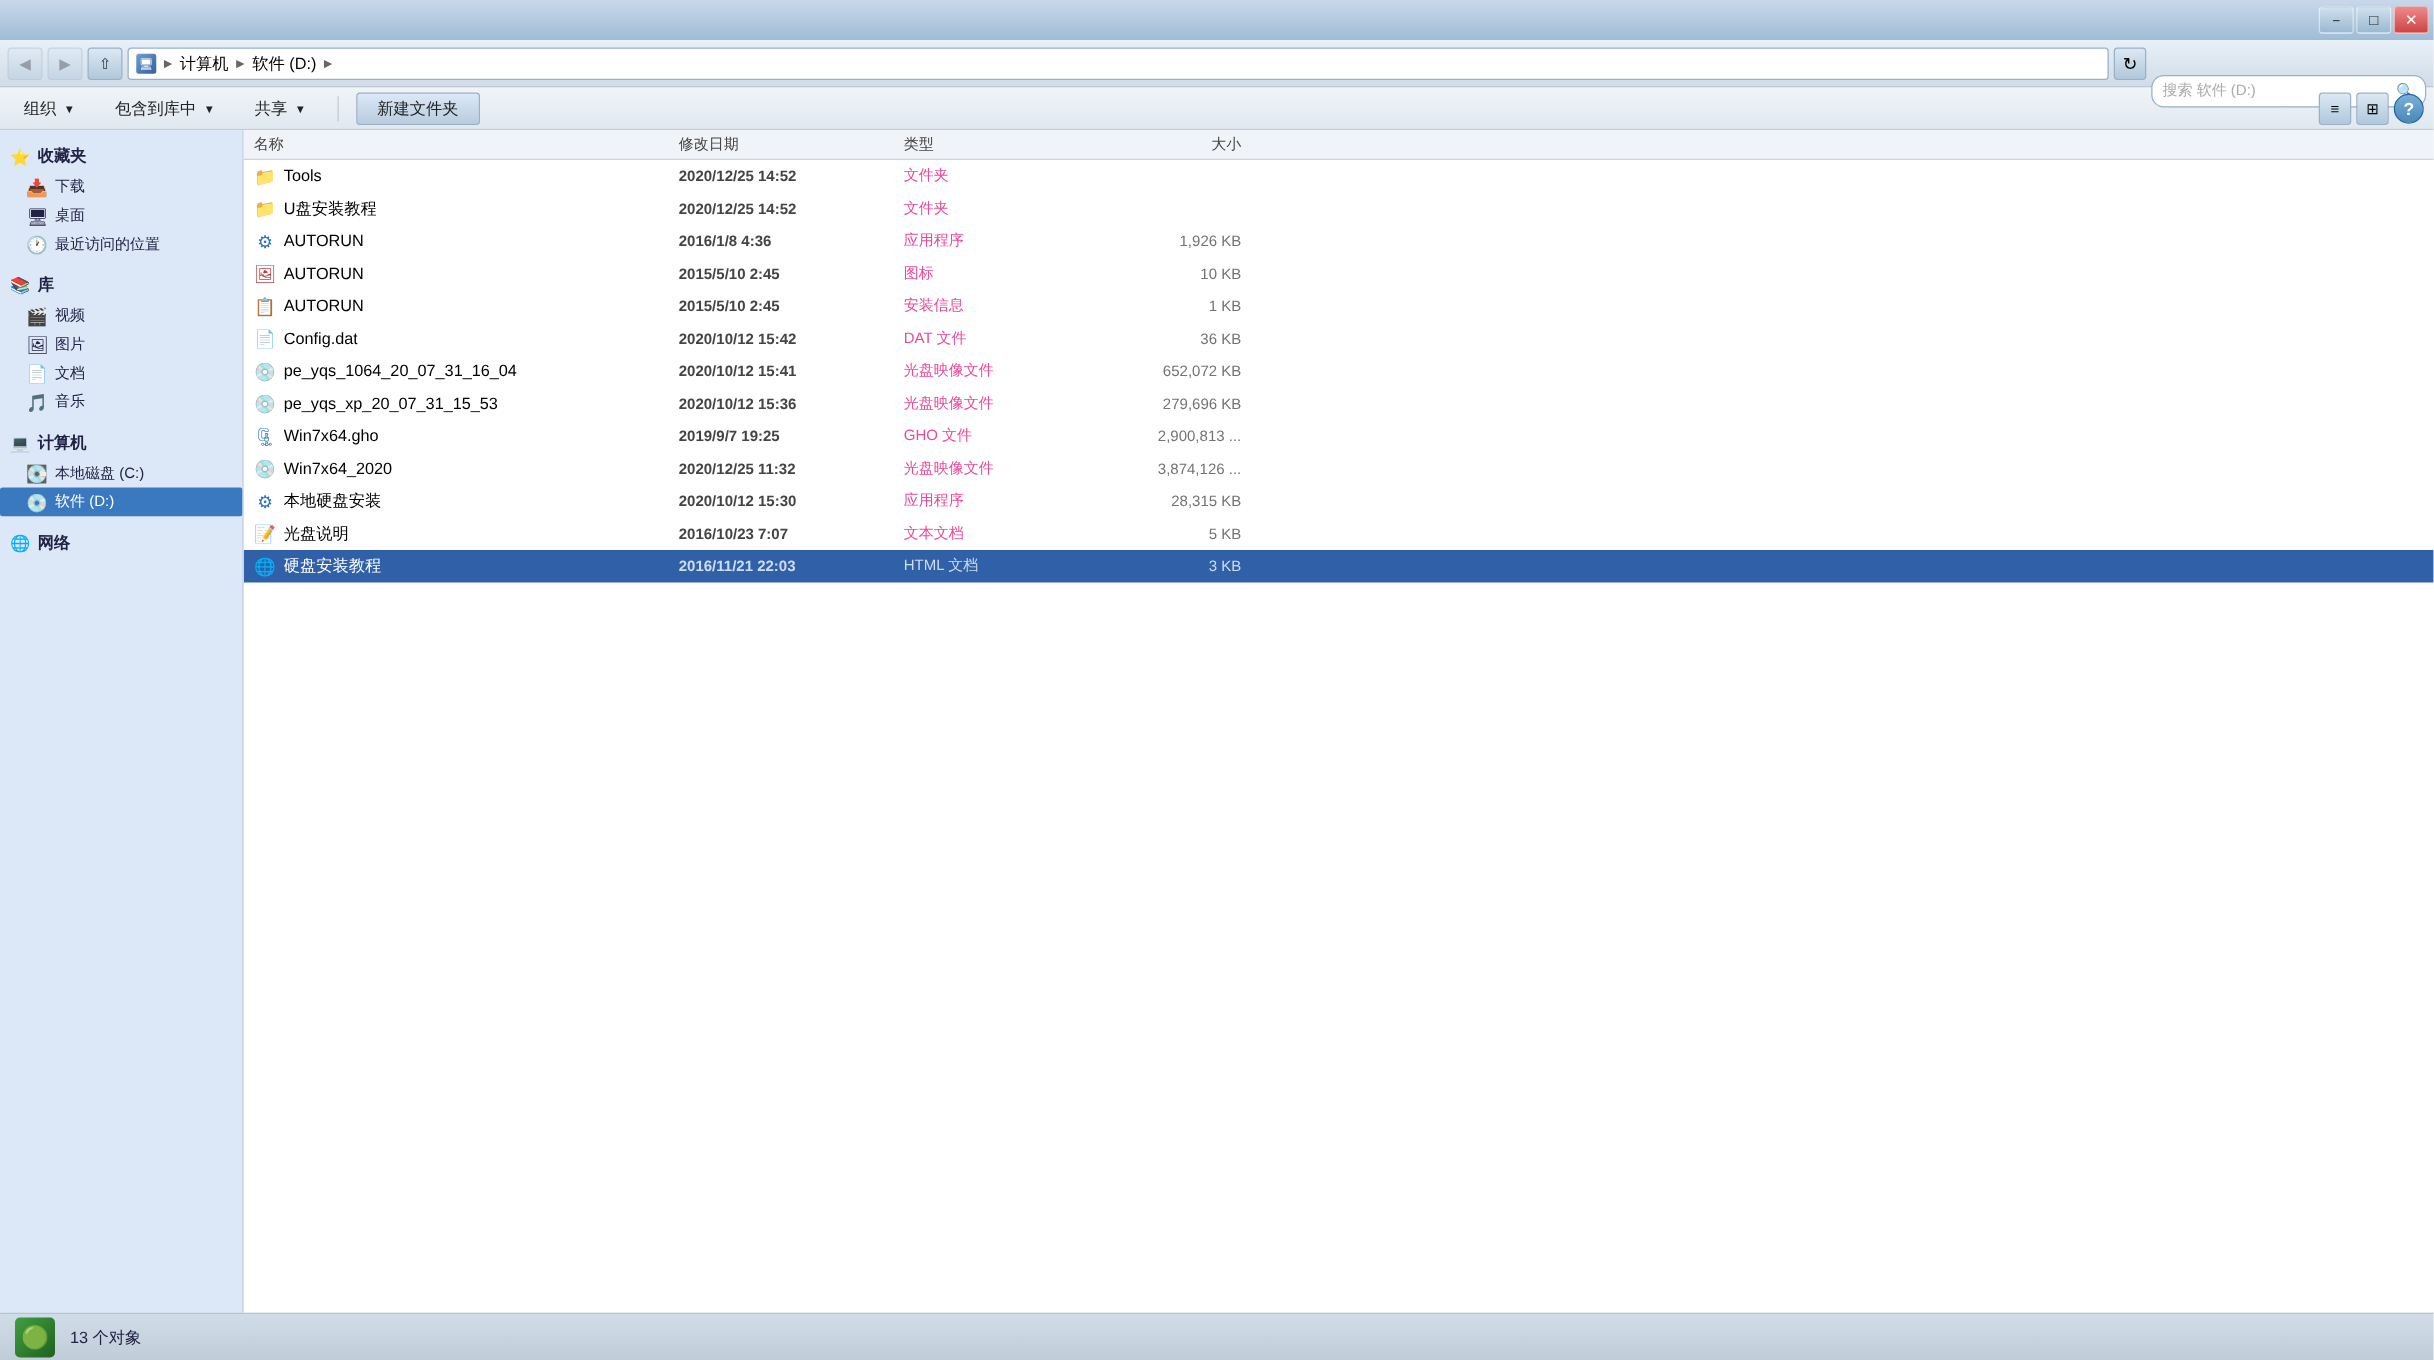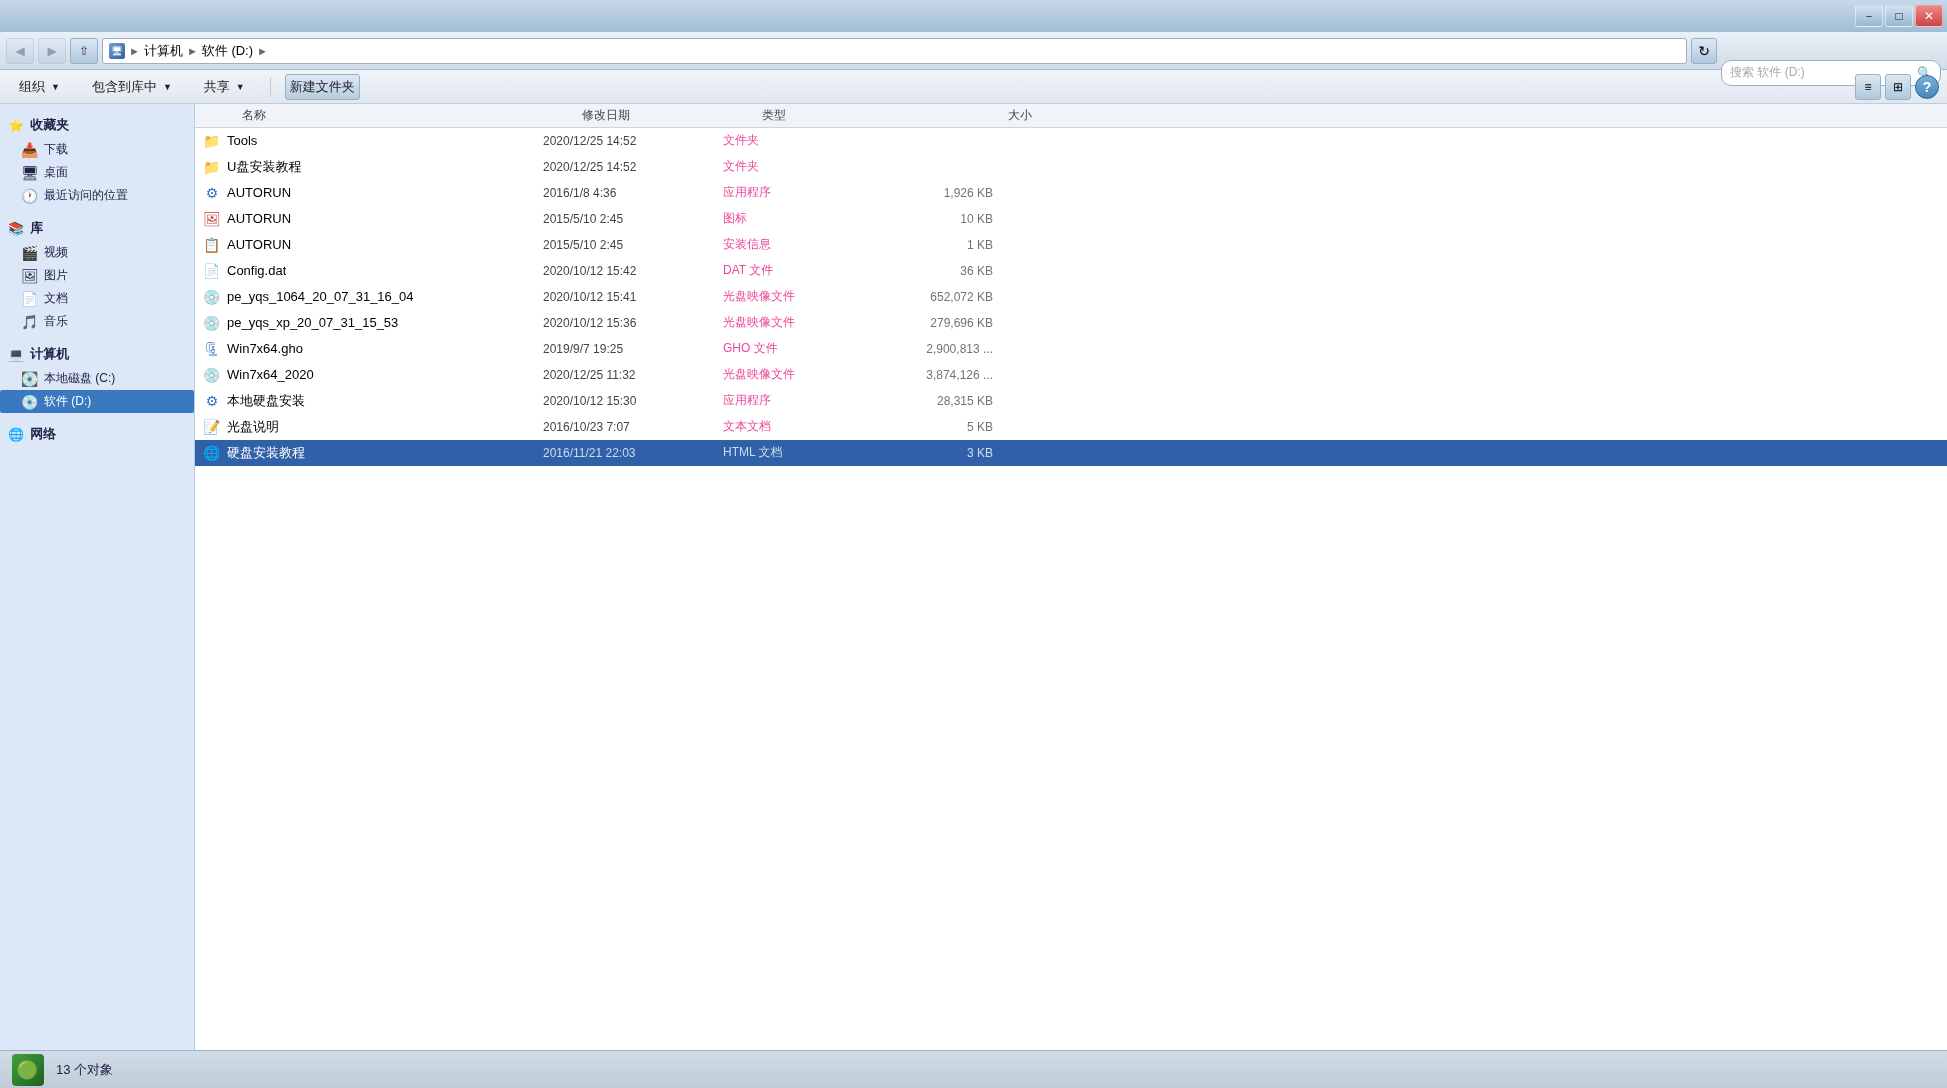--- a/index.html
+++ b/index.html
@@ -140,21 +140,21 @@
       color: #222;
     }
     .toolbar-sep {
       width: 1px;
       height: 20px;
       background: #c0ccd8;
       margin: 0 4px;
     }
     .new-folder-btn {
       height: 26px;
-      padding: 0 4px;
+      padding: 0 16px;
       background: linear-gradient(to bottom, #dce8f8, #b8ccde);
       border: 1px solid #9ab0c4;
       border-radius: 3px;
       cursor: pointer;
       font-size: 13px;
       color: #222;
     }
     .view-btn {
       width: 26px;
       height: 26px;
@@ -245,21 +245,21 @@
       display: flex;
       align-items: center;
       height: 24px;
       background: #f0f4f8;
       border-bottom: 1px solid #c8d4e0;
       padding: 0 8px;
       font-size: 12px;
       color: #444;
       user-select: none;
     }
-    .col-name { width: 340px; cursor: pointer; margin-left: 39px; }
+    .col-name { width: 340px; cursor: pointer; }
     .col-date { width: 180px; cursor: pointer; }
     .col-type { width: 150px; cursor: pointer; }
     .col-size { width: 120px; cursor: pointer; text-align: right; }
 
     .file-list {
       flex: 1;
       overflow-y: auto;
     }
     .file-row {
       display: flex;
@@ -289,21 +289,21 @@
       display: inline-flex;
       align-items: center;
       justify-content: center;
       font-size: 14px;
     }
     .file-name-text {
       overflow: hidden;
       white-space: nowrap;
       text-overflow: ellipsis;
     }
-    .file-date { width: 180px; font-size: 12px; color: #444; }
+    .file-date { width: 180px; font-size: 12px; color: #444; font-weight: bold; }
     .file-type { width: 150px; font-size: 12px; color: #ec4899; }
     .file-size { width: 120px; font-size: 12px; color: #737373; text-align: right; }
     .file-row.selected .file-date,
     .file-row.selected .file-type { color: #cde; }
 
     
     .statusbar {
       height: 38px;
       background: linear-gradient(to bottom, #d0dce8, #c0ccd8);
       border-top: 1px solid #a0b4c8;

